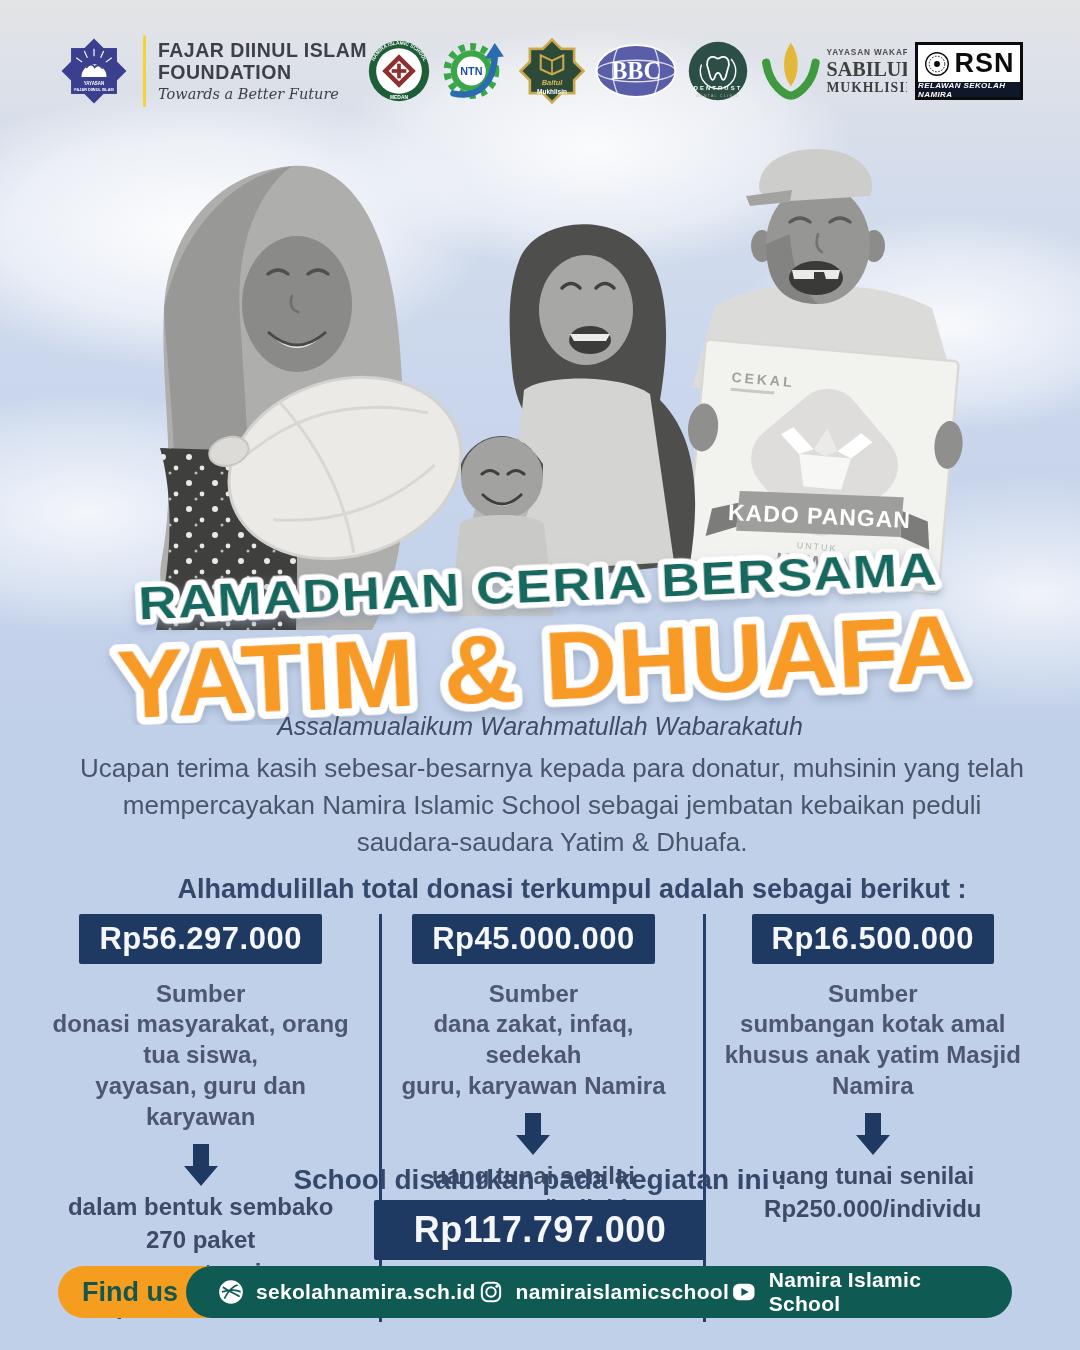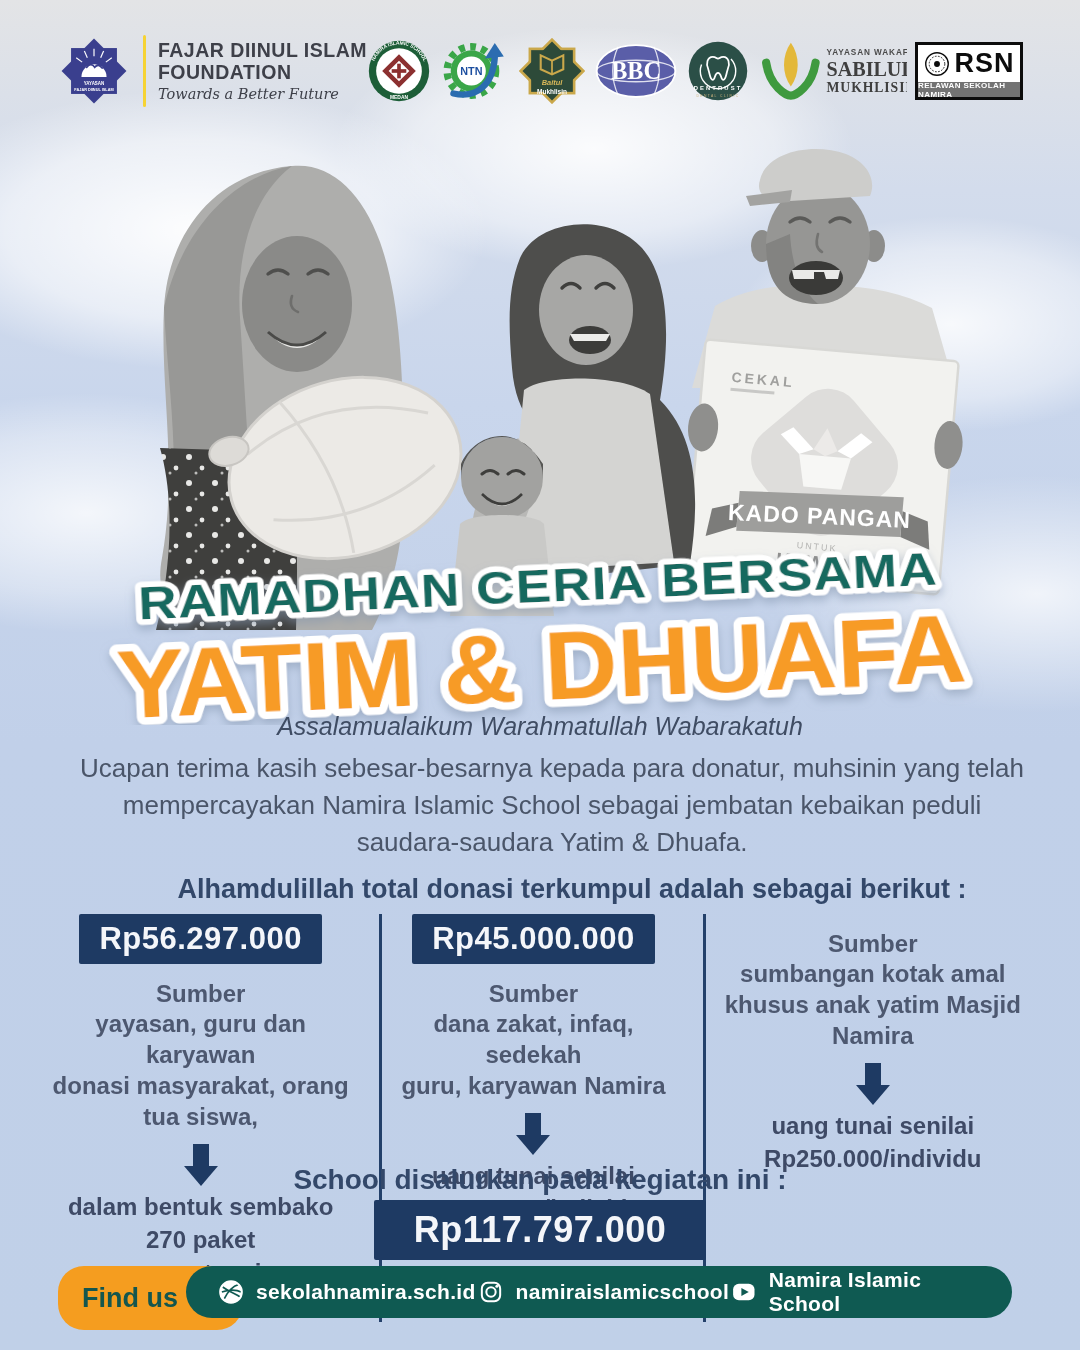--- a/index.html
+++ b/index.html
@@ -15,21 +15,21 @@
   
   .header{position:absolute;top:26px;left:38px;right:38px;height:90px;display:flex;align-items:center;justify-content:center;}
   .brand{display:flex;align-items:center;gap:12px;}
   .brand-divider{width:3px;height:72px;background:#f6d334;border-radius:2px;}
   .brand-name{font-size:19.5px;font-weight:800;letter-spacing:.5px;color:#3e4049;line-height:1.12;}
   .brand-tagline{font-family:"DejaVu Serif",serif;font-style:italic;font-size:14.5px;color:#3e4049;margin-top:3px;}
   .logos{display:flex;align-items:center;gap:8px;}
   .rsn{width:108px;height:58px;background:#fff;border:3px solid #0c0c0c;box-sizing:border-box;display:flex;flex-direction:column;}
   .rsn-top{flex:1;display:flex;align-items:center;justify-content:center;gap:5px;}
   .rsn-txt{font-size:27px;font-weight:900;letter-spacing:1px;color:#0c0c0c;line-height:1;}
-  .rsn-bar{height:15px;background:#737373;color:#fff;font-size:8px;font-weight:700;letter-spacing:.4px;display:flex;align-items:center;justify-content:center;}
+  .rsn-bar{height:15px;background:#0f172a;color:#fff;font-size:8px;font-weight:700;letter-spacing:.4px;display:flex;align-items:center;justify-content:center;font-style:italic;}
   
   .hero{position:absolute;top:138px;left:0;width:1080px;height:515px;}
   .title-wrap{position:absolute;top:540px;left:0;width:1080px;height:185px;}
   
   .greeting{position:absolute;top:712px;left:0;width:1080px;text-align:center;font-style:italic;font-size:25px;color:#3f4c63;font-weight:500;}
   .intro{position:absolute;top:750px;left:0;width:1080px;text-align:center;font-size:26px;line-height:37px;color:#4a5569;font-weight:500;padding-left:12px;}
   .don-heading{position:absolute;top:874px;left:0;width:1080px;text-align:center;font-size:27px;font-weight:700;color:#33486a;margin-left:32px;}
   
   .columns{position:absolute;top:914px;left:40px;width:1000px;display:grid;grid-template-columns:1fr 0.95fr 1.05fr;gap:18px;}
   .don-col{padding:0 12px;text-align:center;}
@@ -40,21 +40,21 @@
   .down-arrow{width:0;height:0;margin:12px auto 10px auto;position:relative;}
   .down-arrow .stem{position:absolute;left:-8px;top:0;width:16px;height:22px;background:#1e3a63;}
   .down-arrow .head{position:absolute;left:-17px;top:22px;width:0;height:0;border-left:17px solid transparent;border-right:17px solid transparent;border-top:20px solid #1e3a63;}
   .res-line{font-size:24px;line-height:33px;color:#3e4a66;font-weight:700;}
   .arrow-spacer{height:46px;}
   
   .total-label{position:absolute;top:1164px;left:0;width:1080px;text-align:center;font-size:28px;font-weight:700;color:#33486a;}
   .total-badge-row{position:absolute;top:1200px;left:0;width:1080px;text-align:center;}
   .total-badge{display:inline-block;background:#1e3a63;color:#f4f6fa;font-size:36px;font-weight:800;letter-spacing:.5px;padding:9px 40px;border-radius:2px;}
   
-  .findus-pill{position:absolute;top:1266px;left:58px;width:185px;height:64px;background:#f59d1f;border-radius:26px;z-index:1;display:flex;align-items:center;padding-left:24px;box-sizing:border-box;}
+  .findus-pill{position:absolute;top:1266px;left:58px;width:185px;height:52px;background:#f59d1f;border-radius:26px;z-index:1;display:flex;align-items:center;padding-left:24px;box-sizing:border-box;}
   .findus-txt{font-size:27px;font-weight:800;color:#14564e;}
   .links-bar{position:absolute;top:1266px;left:186px;width:826px;height:52px;background:#0f5a52;border-radius:26px;z-index:2;display:flex;align-items:center;justify-content:space-between;padding:0 30px;box-sizing:border-box;}
   .link-item{display:flex;align-items:center;gap:10px;color:#fff;font-size:21px;font-weight:700;letter-spacing:.3px;}
   .link-item svg{display:block;}
 </style>
 </head>
 <body>
 
 <div class="poster">
 
@@ -266,22 +266,22 @@
     <div>saudara-saudara Yatim &amp; Dhuafa.</div>
   </div>
 
   <div class="don-heading">Alhamdulillah total donasi terkumpul adalah sebagai berikut :</div>
 
   <div class="columns">
 
     <div class="don-col">
       <div class="amount-badge">Rp56.297.000</div>
       <div class="src-label">Sumber</div>
+      <div class="src-line">donasi masyarakat, orang tua siswa,</div>
       <div class="src-line">yayasan, guru dan karyawan</div>
-      <div class="src-line">donasi masyarakat, orang tua siswa,</div>
       <div class="down-arrow">
           <span class="stem"></span>
           <span class="head"></span>
         </div>
       <div class="arrow-spacer"></div>
       <div class="res-line">dalam bentuk sembako 270 paket</div>
       <div class="res-line">uang tunai Rp50.000/individu</div>
     </div>
 
     <div class="don-col">
@@ -292,20 +292,21 @@
       <div class="down-arrow">
           <span class="stem"></span>
           <span class="head"></span>
         </div>
       <div class="arrow-spacer"></div>
       <div class="res-line">uang tunai senilai</div>
       <div class="res-line">Rp250.000/individu</div>
     </div>
 
     <div class="don-col">
+      <div class="amount-badge">Rp16.500.000</div>
       <div class="src-label">Sumber</div>
       <div class="src-line">sumbangan kotak amal</div>
       <div class="src-line">khusus anak yatim Masjid Namira</div>
       <div class="down-arrow">
           <span class="stem"></span>
           <span class="head"></span>
         </div>
       <div class="arrow-spacer"></div>
       <div class="res-line">uang tunai senilai</div>
       <div class="res-line">Rp250.000/individu</div>

